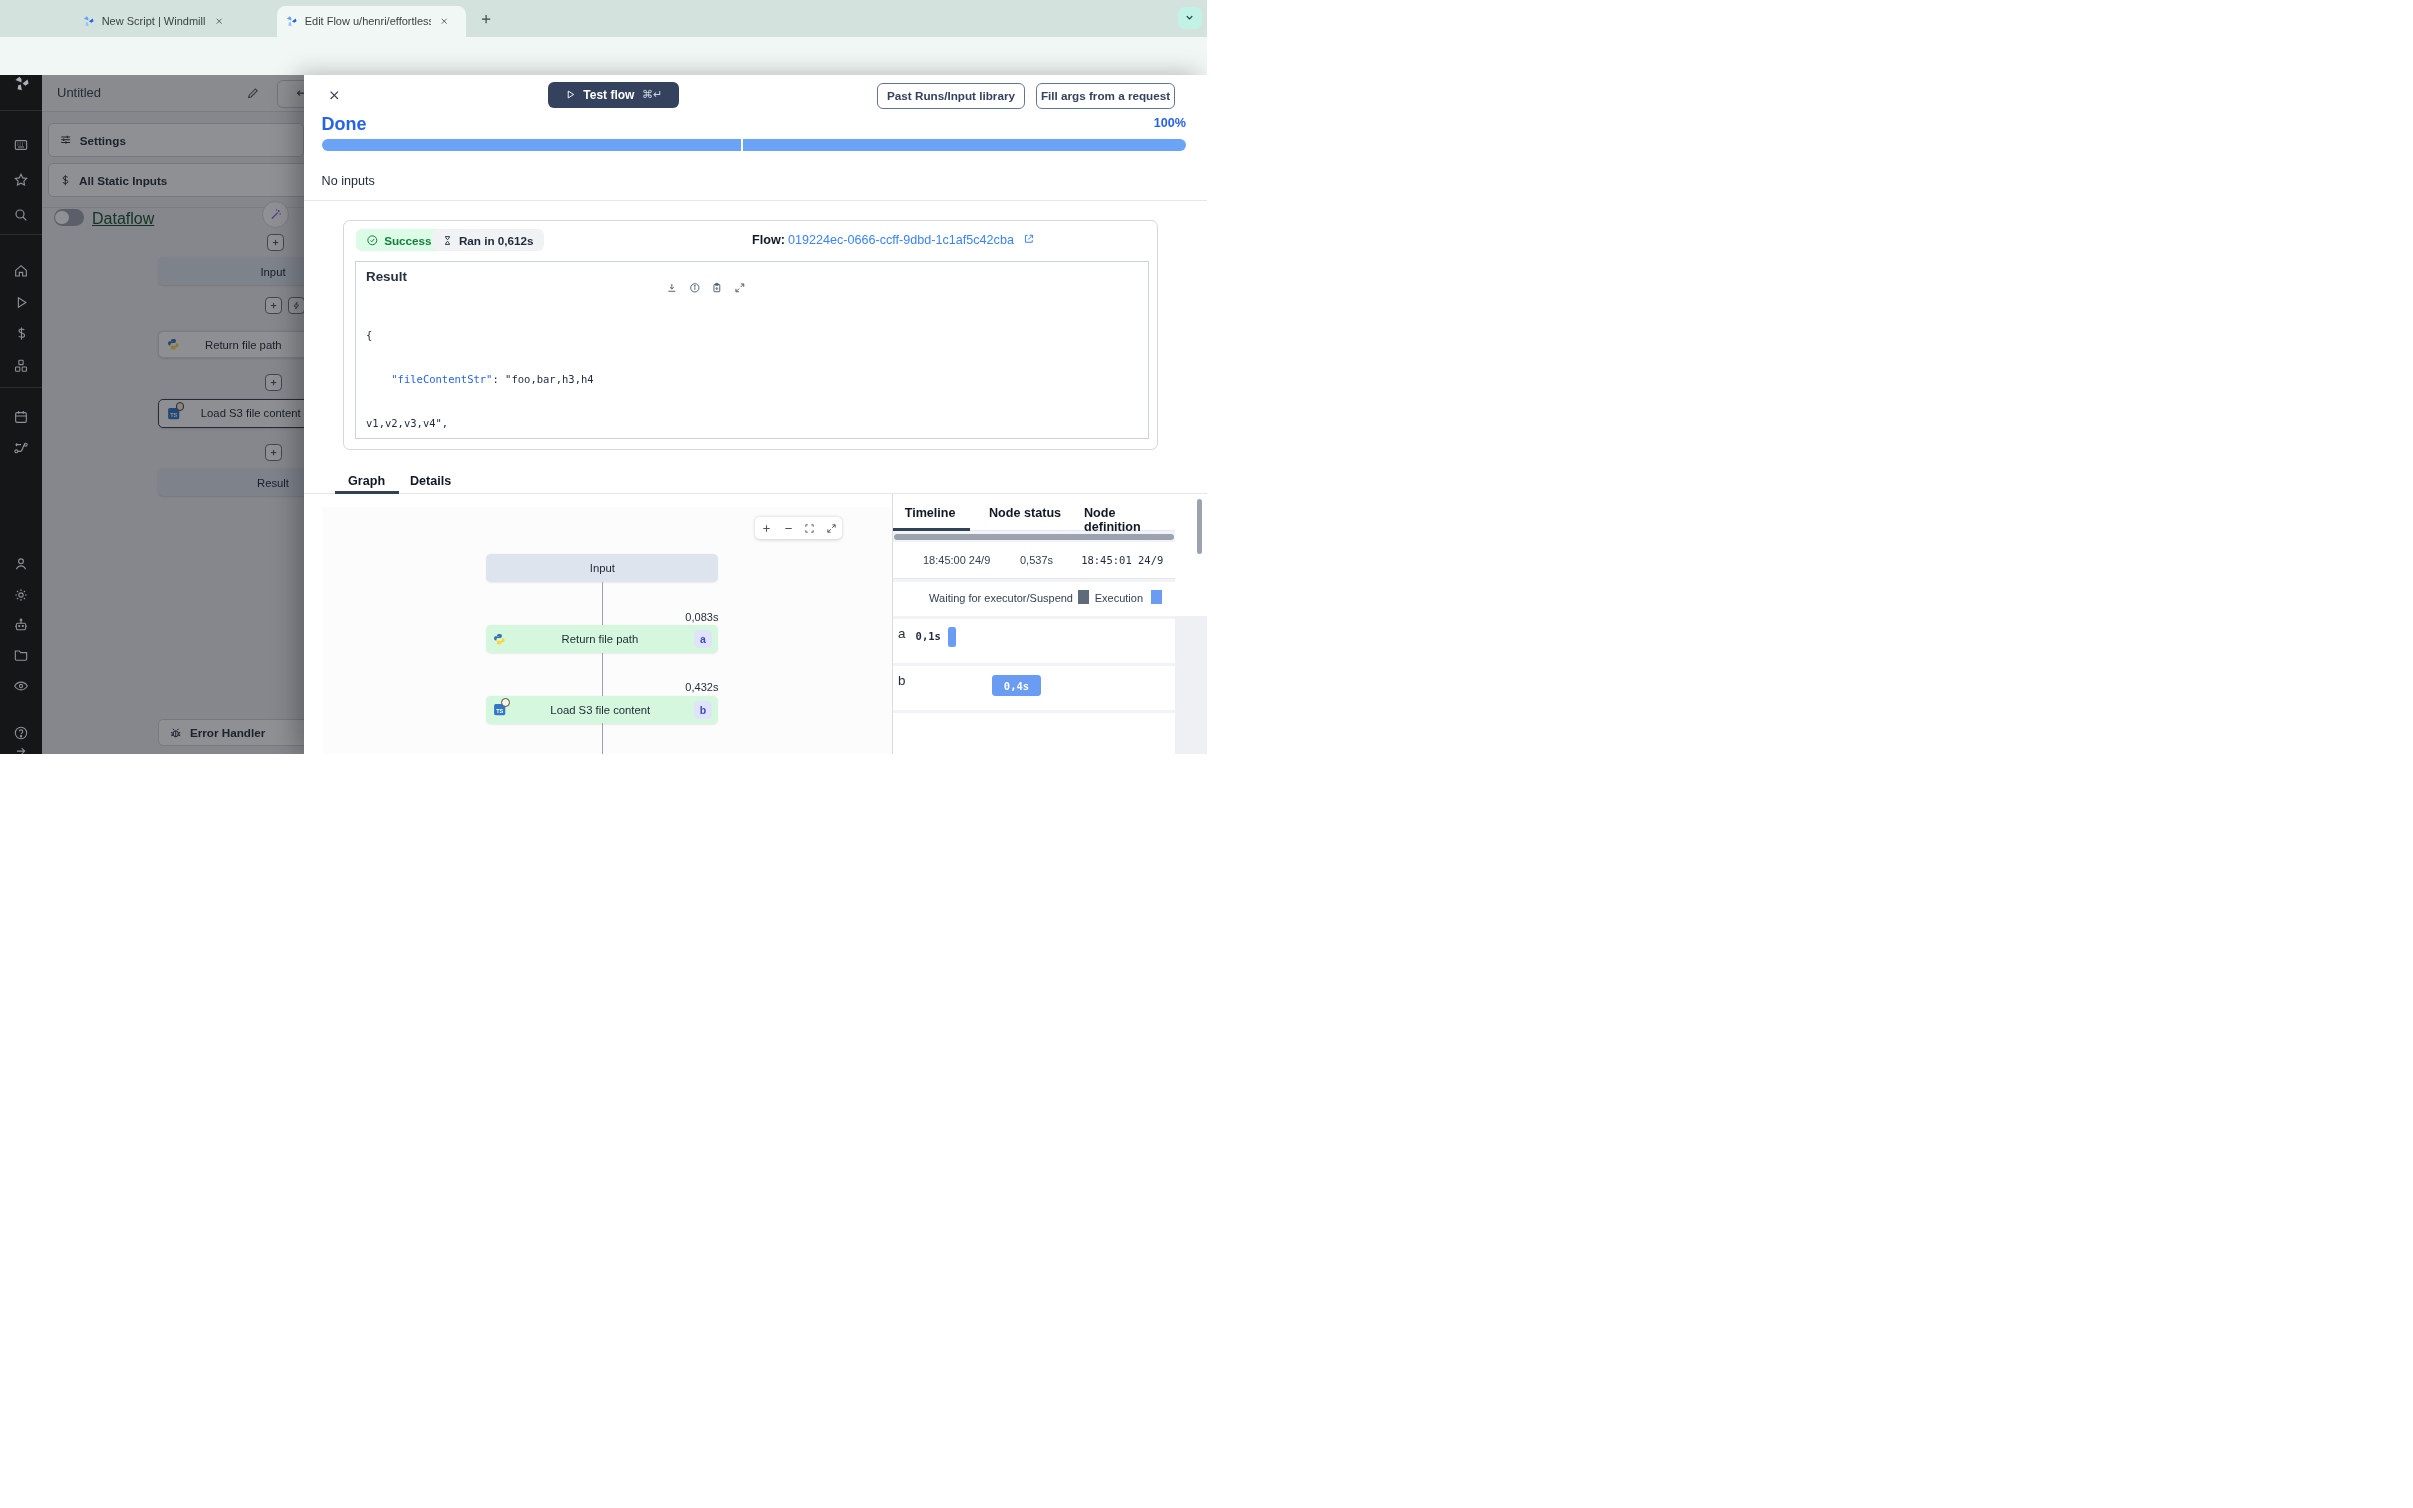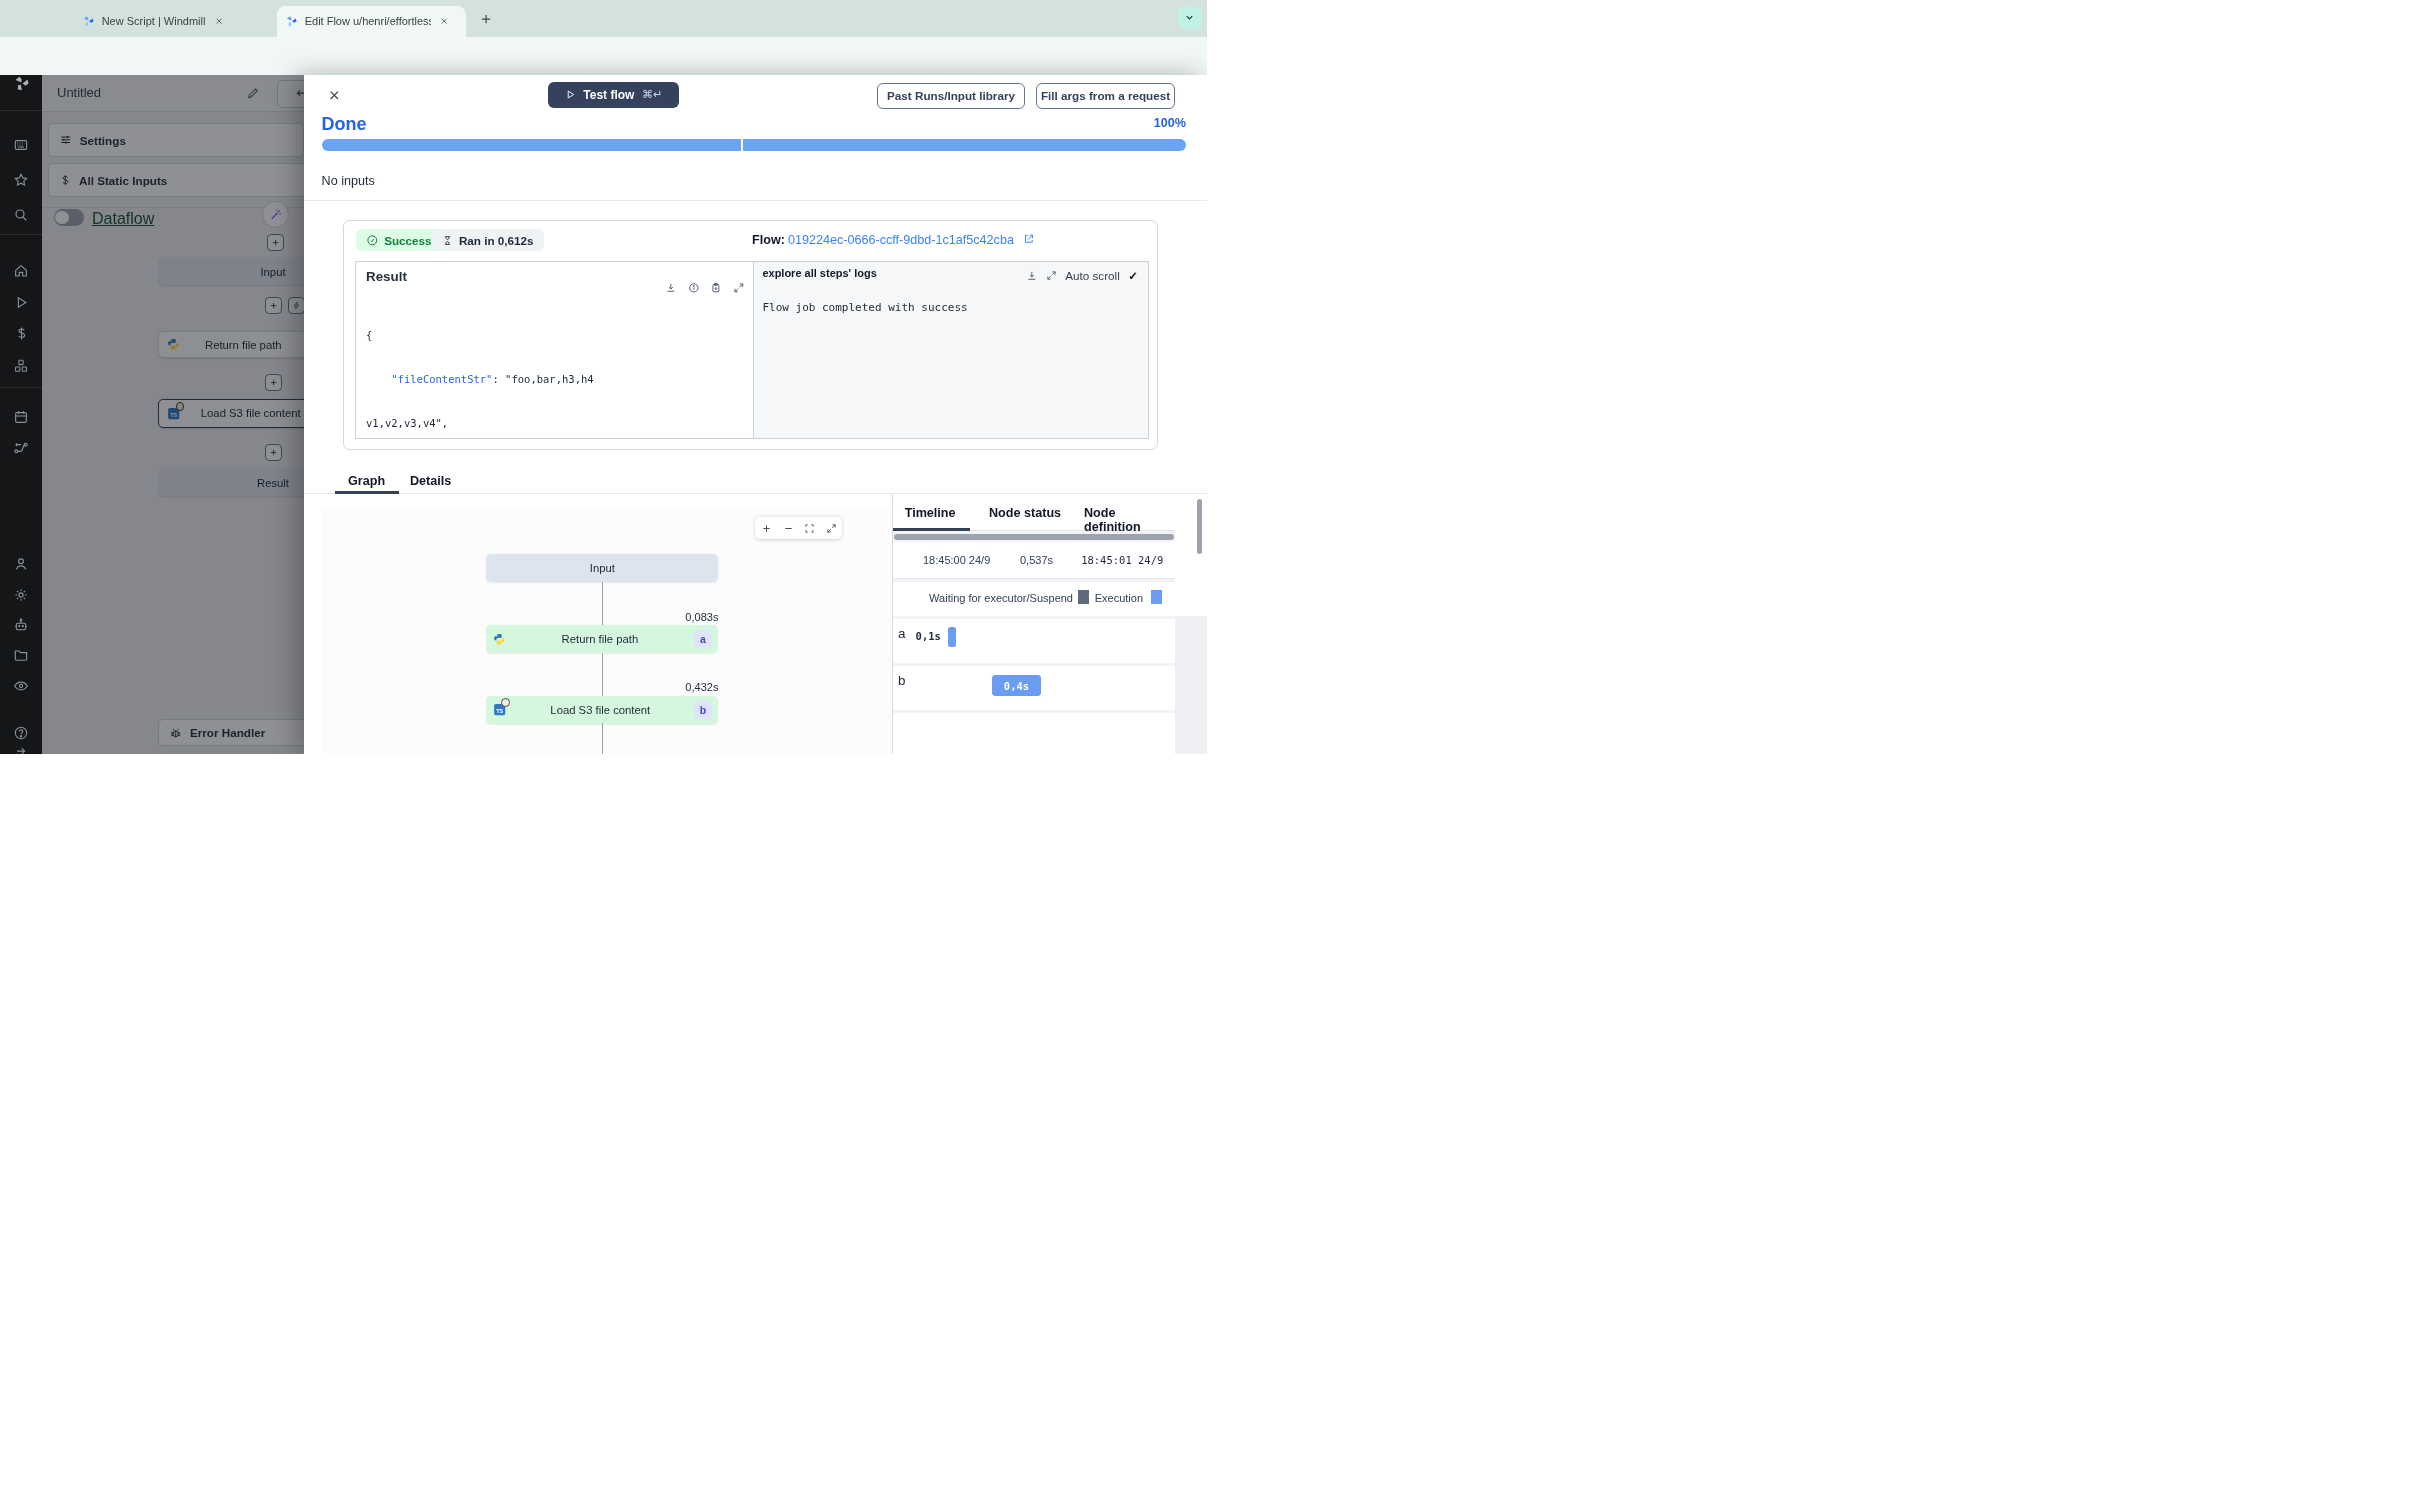--- a/index.html
+++ b/index.html
@@ -458,38 +458,20 @@
           <div class="json" style="margin-top:15px;">
             <div><span>{</span></div>
             <div><span class="jkey">    "fileContentStr"</span><span>: </span><span>"foo,bar,h3,h4</span></div>
             <div><span>v1,v2,v3,v4",</span></div>
             
             
             
           </div>
         </div>
 
-        <div style="position:relative; width:396px; height:100%; background:#f6f7f8; border-left:0.8px solid #cbd2d9; padding:5px 8.4px;">
-          <div style="font-size:11px; font-weight:bold; color:#111827;">explore all steps' logs</div>
-          <div style="position:absolute; right:10px; top:6.7px; display:flex; align-items:center; gap:8.4px; color:#374151;">
-            <span class="icbtn">
-                <svg width="11.7" height="11.7" viewBox="0 0 24 24" fill="none" stroke="currentColor" stroke-width="1.9">
-                  <path d="M12 4v10M8 10.5l4 4 4-4M5 19h14"></path>
-                </svg>
-              </span>
-            <span class="icbtn">
-                <svg width="11" height="11" viewBox="0 0 24 24" fill="none" stroke="currentColor" stroke-width="1.9">
-                  <path d="M14 4h6v6M10 20H4v-6M20 4l-6.5 6.5M4 20l6.5-6.5"></path>
-                </svg>
-              </span>
-            <span style="font-size:11.7px; color:#374151;">Auto scroll</span>
-            <span style="font-weight:bold; color:#111;">✓</span>
-          </div>
-          <div class="mono" style="margin-top:22px; font-size:11px; color:#1f2937;">Flow job completed with success</div>
-        </div>
       </div>
     </div>
 
     <div class="abs tabbtn" style="left:44px; top:399px;"><span>Graph</span></div>
     <div class="abs tabbtn" style="left:106px; top:399px;"><span>Details</span></div>
     <div class="abs" style="left:0; top:418px; width:903px; height:0.8px; background:#e5e7eb;"></div>
     <div class="abs" style="left:31px; top:416px; width:64px; height:2.5px; background:#334155;"></div>
 
     <div class="abs" style="left:18.4px; top:432px; width:570px; height:247px; background:#fcfcfd;">
       <div style="position:absolute; right:50px; top:10px; width:87px; height:22px; background:#fff; border-radius:5px; box-shadow:0 0.8px 3.4px rgba(0,0,0,.18); display:flex; align-items:center; justify-content:space-around; color:#334155;">

